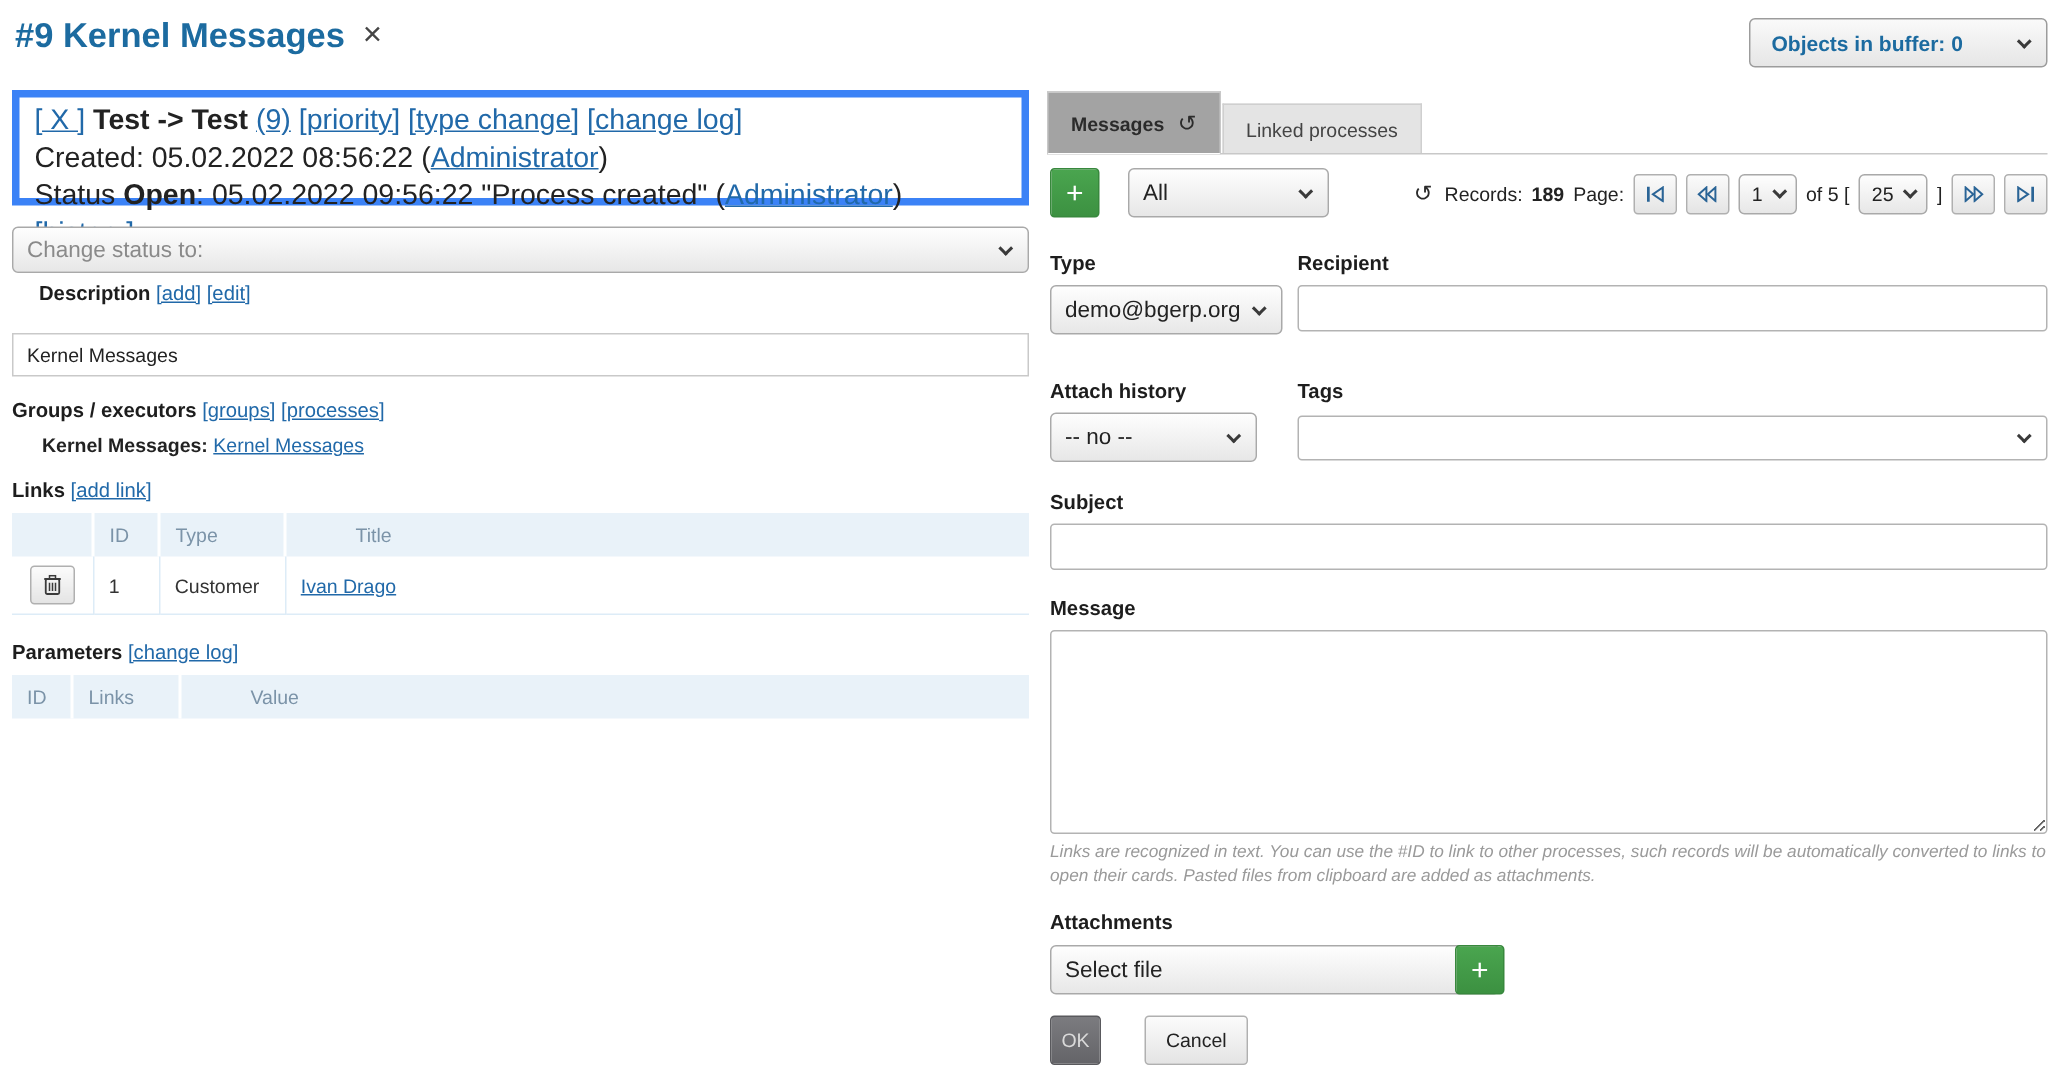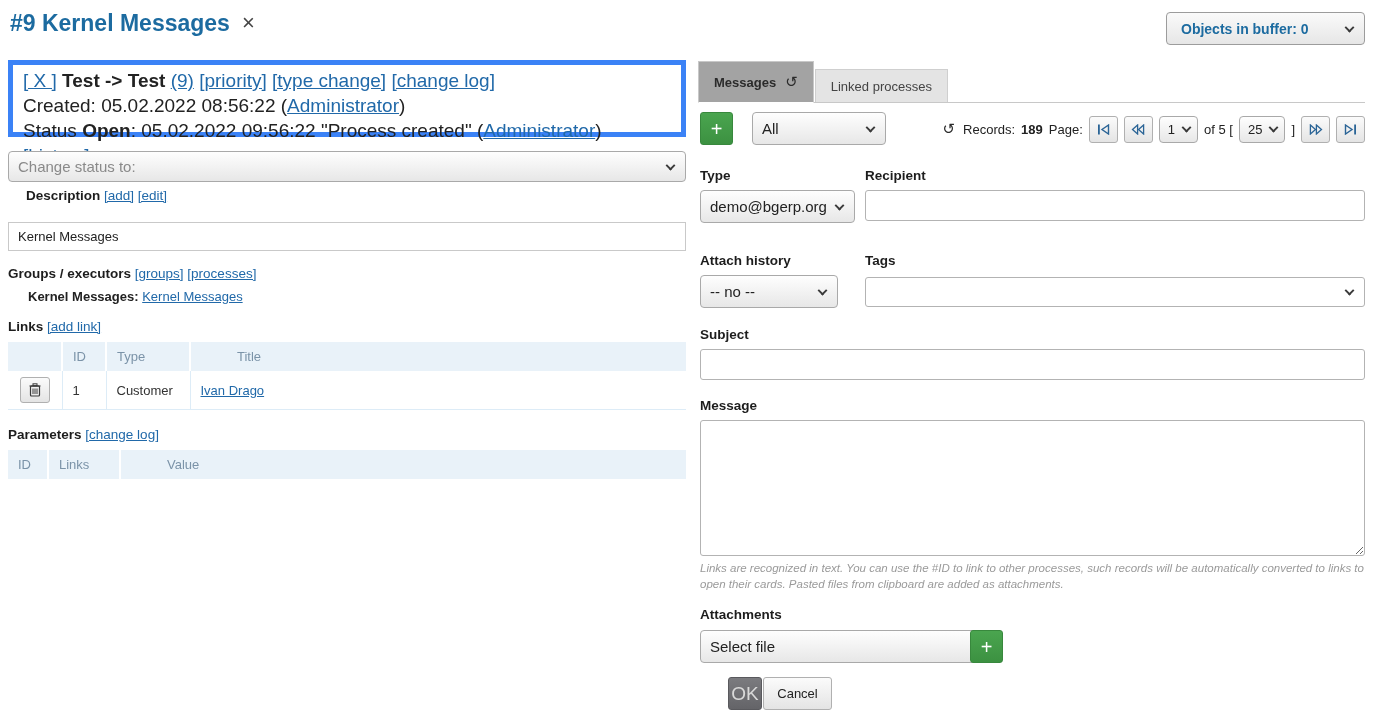--- a/index.html
+++ b/index.html
@@ -70,23 +70,23 @@
     align-items:center; gap:6px; font-size:13px; color:#222; }
   .pbtn { width:29px; height:27px; }
   .psel { position:relative; height:27px; border:1px solid #a9a9a9; border-radius:4px;
     background:linear-gradient(#fefefe,#e7e7e7); display:flex; align-items:center;
     padding:0 22px 0 8px; cursor:pointer; }
   .psel .chev { right:7px; }
 
   
   .help { position:absolute; left:700px; top:560px; width:670px; font-size:11.5px;
     font-style:italic; color:#9a9a9a; line-height:1.4; }
-  .ok-btn { position:absolute; left:728px; top:677px; width:34px; height:33px;
+  .ok-btn { position:absolute; left:700px; top:677px; width:34px; height:33px;
     background:linear-gradient(#7b7b7f,#646468); border:1px solid #59595d; border-radius:3px;
-    color:#d9d9d9; font-size:19px; display:flex; align-items:center; justify-content:center; cursor:pointer; }
+    color:#d9d9d9; font-size:13px; display:flex; align-items:center; justify-content:center; cursor:pointer; }
   .cancel-btn { position:absolute; left:763px; top:677px; width:69px; height:33px; font-size:13px; color:#222; }
   textarea.txt { resize:vertical; padding:6px 8px; }
 </style>
 </head>
 <body>
 
 <div id="app">
 
   <div class="page-title">
     <span>#9 Kernel Messages</span><span class="title-close">×</span>

